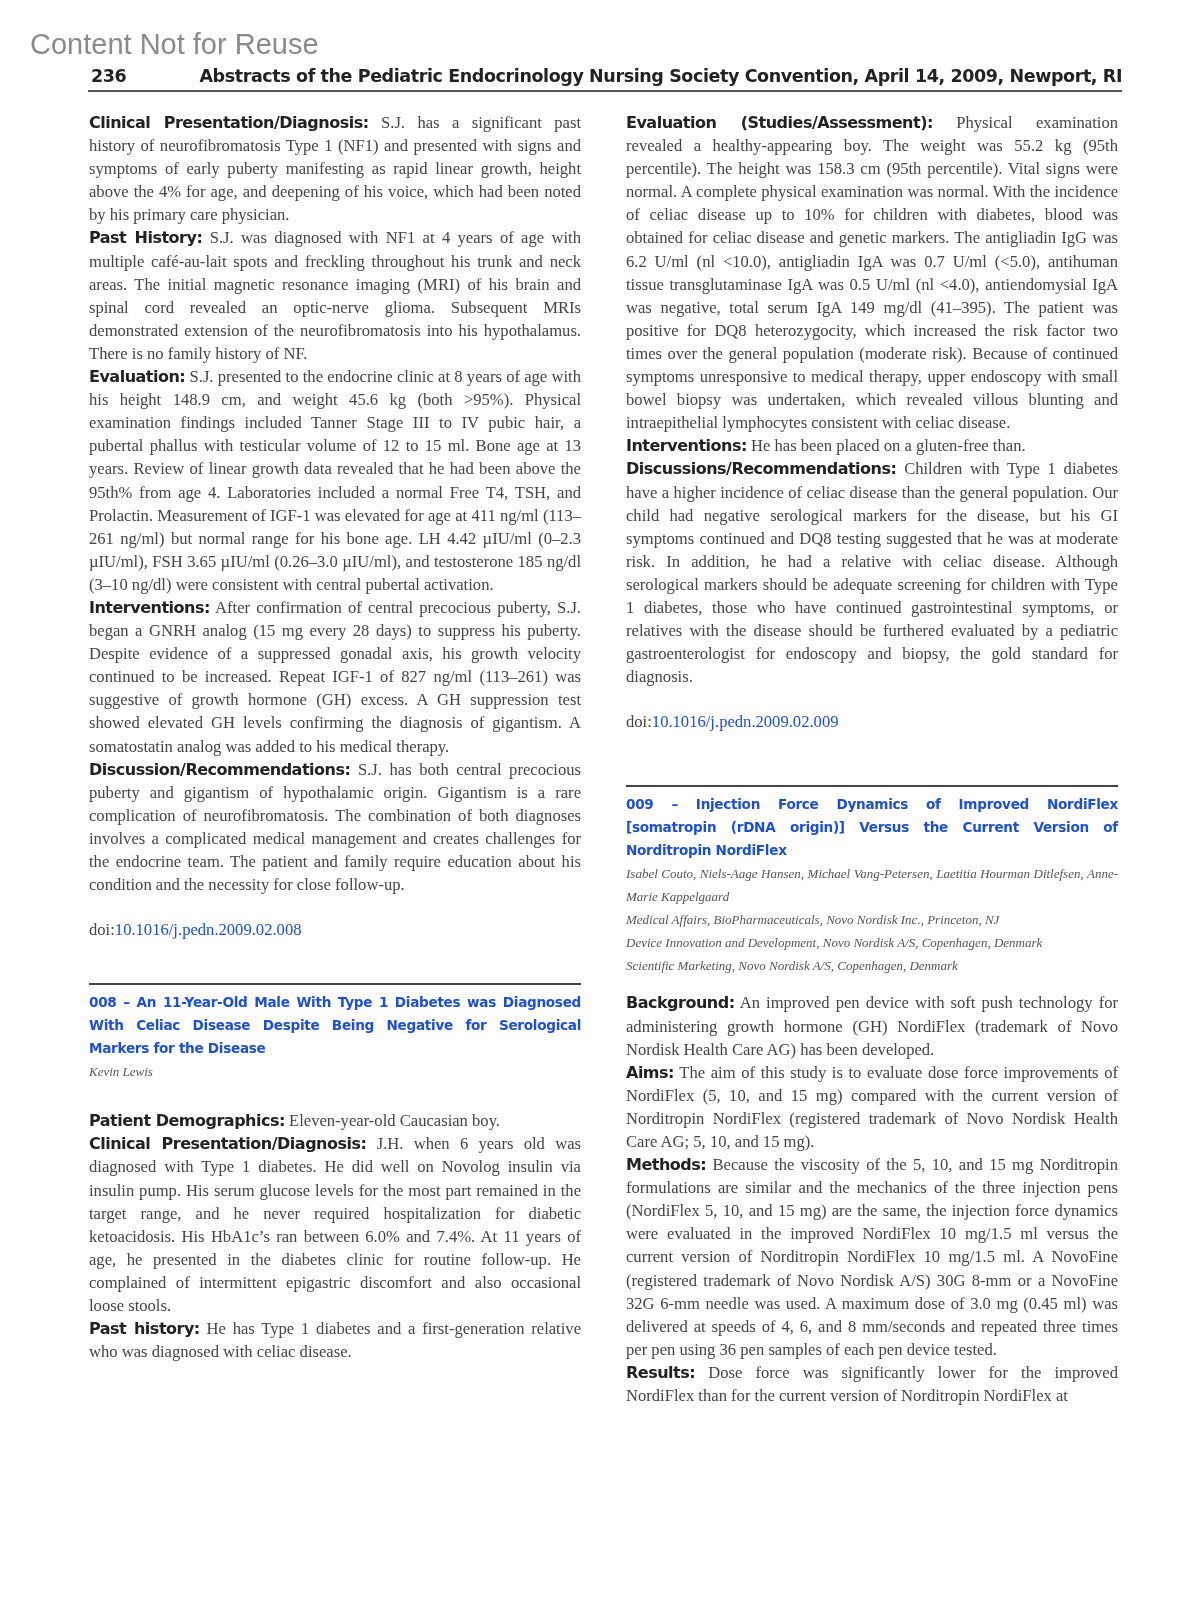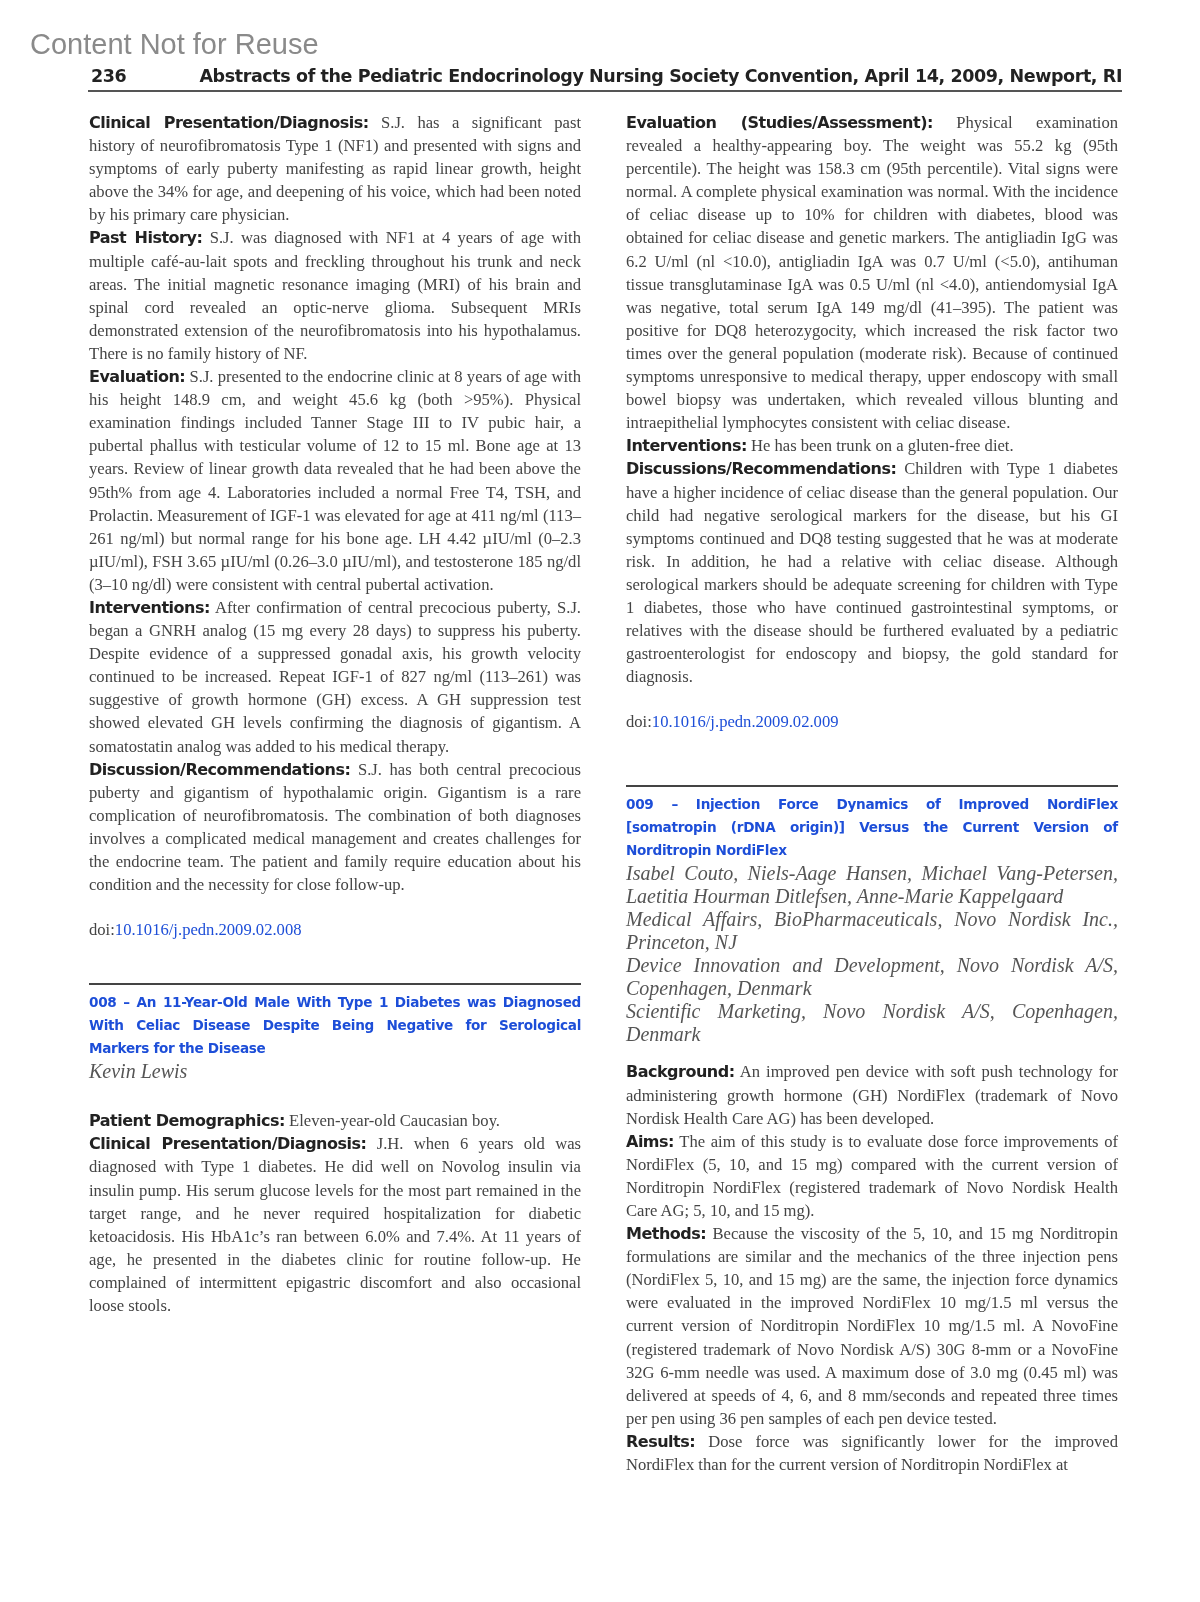--- a/index.html
+++ b/index.html
@@ -29,60 +29,61 @@
     letter-spacing: -0.5px;
   }
   .doi { margin: 22px 0 0 0; }
   .doi a { color: #1d4ed8; text-decoration: none; }
   .divider { border-top: 2px solid #444; margin: 0; }
   .abs-title {
     font-family: "DejaVu Sans", sans-serif; font-weight: bold; font-size: 13.6px; color: #1d4ed8;
     line-height: 23px; letter-spacing: -0.3px; margin: 6px 0 0 0; text-align: justify;
   }
   .authors, .affil {
-    font-style: italic; font-size: 20px; line-height: 23px; color: #555; margin: 0; text-align: justify;
+    font-style: italic; font-size: 13px; line-height: 23px; color: #555; margin: 0; text-align: justify;
   }
   .gap-sm { height: 14px; }
 </style>
 </head>
 <body>
 
 <div class="watermark">Content Not for Reuse</div>
 
 <div class="running-head">
   <span class="page-num">236</span>
   <span class="journal">Abstracts of the Pediatric Endocrinology Nursing Society Convention, April 14, 2009, Newport, RI</span>
 </div>
 
 <div class="col col-left">
   <div>
-    <p class="para"><span class="lbl">Clinical Presentation/Diagnosis:</span> <span>S.J. has a significant past history of neurofibromatosis Type 1 (NF1) and presented with signs and symptoms of early puberty manifesting as rapid linear growth, height above the 34% for age, and deepening of his voice, which had been noted by his primary care physician.</span></p>
+    <p class="para"><span class="lbl">Clinical Presentation/Diagnosis:</span> <span>S.J. has a significant past history of neurofibromatosis Type 1 (NF1) and presented with signs and symptoms of early puberty manifesting as rapid linear growth, height above the 4% for age, and deepening of his voice, which had been noted by his primary care physician.</span></p>
     <p class="para"><span class="lbl">Past History:</span> <span>S.J. was diagnosed with NF1 at 4 years of age with multiple café-au-lait spots and freckling throughout his trunk and neck areas. The initial magnetic resonance imaging (MRI) of his brain and spinal cord revealed an optic-nerve glioma. Subsequent MRIs demonstrated extension of the neurofibromatosis into his hypothalamus. There is no family history of NF.</span></p>
     <p class="para"><span class="lbl">Evaluation:</span> <span>S.J. presented to the endocrine clinic at 8 years of age with his height 148.9 cm, and weight 45.6 kg (both &gt;95%). Physical examination findings included Tanner Stage III to IV pubic hair, a pubertal phallus with testicular volume of 12 to 15 ml. Bone age at 13 years. Review of linear growth data revealed that he had been above the 95th% from age 4. Laboratories included a normal Free T4, TSH, and Prolactin. Measurement of IGF-1 was elevated for age at 411 ng/ml (113–261 ng/ml) but normal range for his bone age. LH 4.42 µIU/ml (0–2.3 µIU/ml), FSH 3.65 µIU/ml (0.26–3.0 µIU/ml), and testosterone 185 ng/dl (3–10 ng/dl) were consistent with central pubertal activation.</span></p>
     <p class="para"><span class="lbl">Interventions:</span> <span>After confirmation of central precocious puberty, S.J. began a GNRH analog (15 mg every 28 days) to suppress his puberty. Despite evidence of a suppressed gonadal axis, his growth velocity continued to be increased. Repeat IGF-1 of 827 ng/ml (113–261) was suggestive of growth hormone (GH) excess. A GH suppression test showed elevated GH levels confirming the diagnosis of gigantism. A somatostatin analog was added to his medical therapy.</span></p>
     <p class="para"><span class="lbl">Discussion/Recommendations:</span> <span>S.J. has both central precocious puberty and gigantism of hypothalamic origin. Gigantism is a rare complication of neurofibromatosis. The combination of both diagnoses involves a complicated medical management and creates challenges for the endocrine team. The patient and family require education about his condition and the necessity for close follow-up.</span></p>
     <p class="para doi"><span>doi:</span><a>10.1016/j.pedn.2009.02.008</a></p>
   </div>
 
   <div style="height:42px"></div>
   <div class="divider"></div>
 
   <div>
     <p class="abs-title">008 – An 11-Year-Old Male With Type 1 Diabetes was Diagnosed With Celiac Disease Despite Being Negative for Serological Markers for the Disease</p>
     <p class="authors">Kevin Lewis</p>
     <div style="height:26px"></div>
     <p class="para"><span class="lbl">Patient Demographics:</span> <span>Eleven-year-old Caucasian boy.</span></p>
     <p class="para"><span class="lbl">Clinical Presentation/Diagnosis:</span> <span>J.H. when 6 years old was diagnosed with Type 1 diabetes. He did well on Novolog insulin via insulin pump. His serum glucose levels for the most part remained in the target range, and he never required hospitalization for diabetic ketoacidosis. His HbA1c’s ran between 6.0% and 7.4%. At 11 years of age, he presented in the diabetes clinic for routine follow-up. He complained of intermittent epigastric discomfort and also occasional loose stools.</span></p>
+    <p class="para"><span class="lbl">Past history:</span> <span>He has Type 1 diabetes and a first-generation relative who was diagnosed with celiac disease.</span></p>
   </div>
 </div>
 
 <div class="col col-right">
   <div>
     <p class="para"><span class="lbl">Evaluation (Studies/Assessment):</span> <span>Physical examination revealed a healthy-appearing boy. The weight was 55.2 kg (95th percentile). The height was 158.3 cm (95th percentile). Vital signs were normal. A complete physical examination was normal. With the incidence of celiac disease up to 10% for children with diabetes, blood was obtained for celiac disease and genetic markers. The antigliadin IgG was 6.2 U/ml (nl &lt;10.0), antigliadin IgA was 0.7 U/ml (&lt;5.0), antihuman tissue transglutaminase IgA was 0.5 U/ml (nl &lt;4.0), antiendomysial IgA was negative, total serum IgA 149 mg/dl (41–395). The patient was positive for DQ8 heterozygocity, which increased the risk factor two times over the general population (moderate risk). Because of continued symptoms unresponsive to medical therapy, upper endoscopy with small bowel biopsy was undertaken, which revealed villous blunting and intraepithelial lymphocytes consistent with celiac disease.</span></p>
-    <p class="para"><span class="lbl">Interventions:</span> <span>He has been trunk on a gluten-free diet.</span></p>
+    <p class="para"><span class="lbl">Interventions:</span> <span>He has been placed on a gluten-free than.</span></p>
     <p class="para"><span class="lbl">Discussions/Recommendations:</span> <span>Children with Type 1 diabetes have a higher incidence of celiac disease than the general population. Our child had negative serological markers for the disease, but his GI symptoms continued and DQ8 testing suggested that he was at moderate risk. In addition, he had a relative with celiac disease. Although serological markers should be adequate screening for children with Type 1 diabetes, those who have continued gastrointestinal symptoms, or relatives with the disease should be furthered evaluated by a pediatric gastroenterologist for endoscopy and biopsy, the gold standard for diagnosis.</span></p>
     <p class="para doi"><span>doi:</span><a>10.1016/j.pedn.2009.02.009</a></p>
   </div>
 
   <div style="height:52px"></div>
   <div class="divider"></div>
 
   <div>
     <p class="abs-title">009 – Injection Force Dynamics of Improved NordiFlex [somatropin (rDNA origin)] Versus the Current Version of Norditropin NordiFlex</p>
     <p class="authors">Isabel Couto, Niels-Aage Hansen, Michael Vang-Petersen, Laetitia Hourman Ditlefsen, Anne-Marie Kappelgaard</p>

